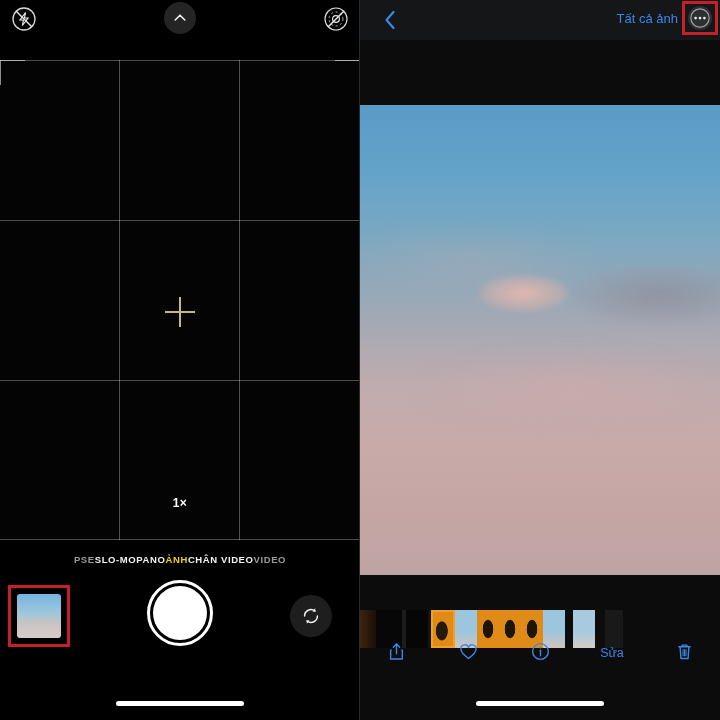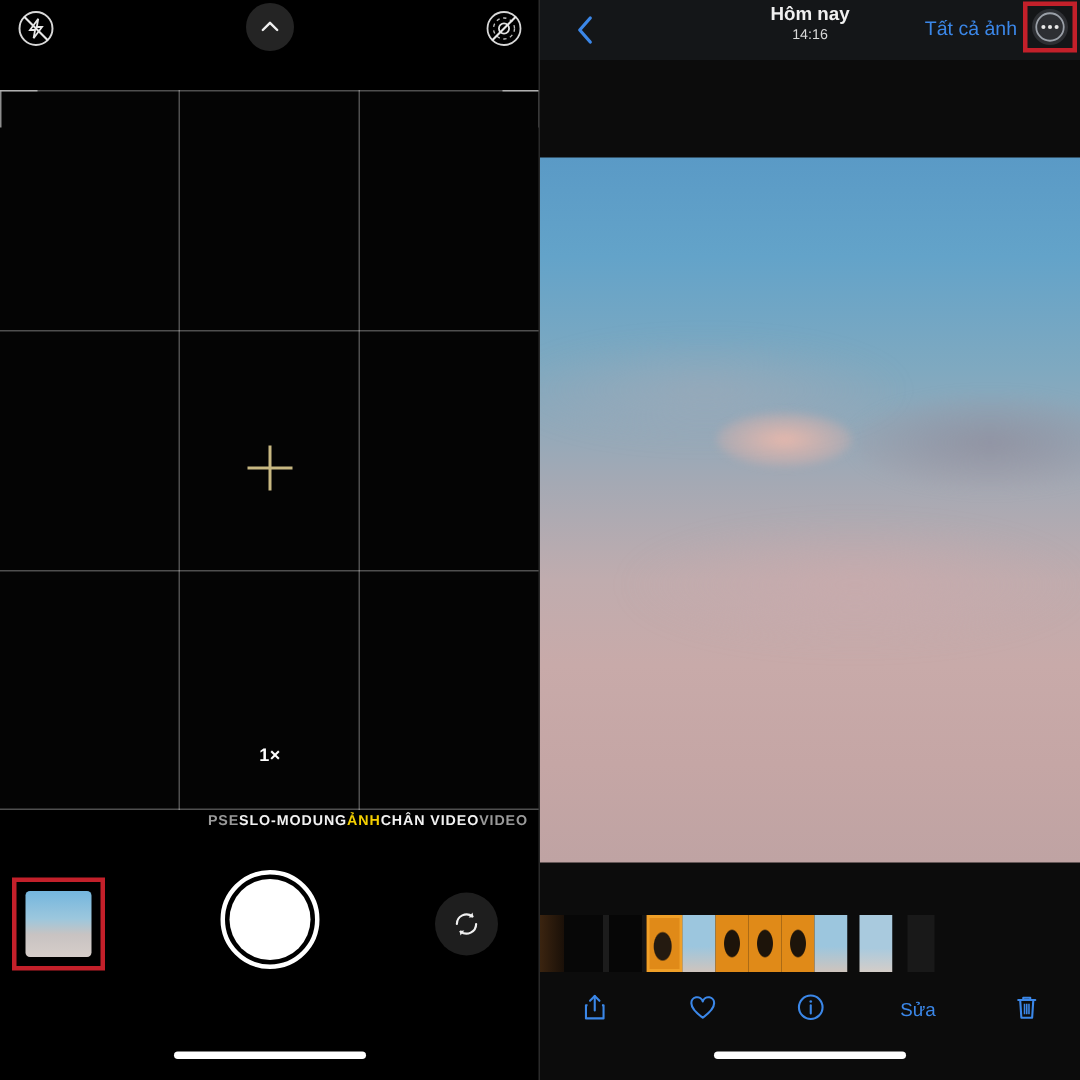--- a/index.html
+++ b/index.html
@@ -97,26 +97,26 @@
     transform: translateX(-50%);
     color: #ffffff;
     font-size: 12px;
     font-weight: bold;
     letter-spacing: 0.3px;
     z-index: 5;
   }
 
   .mode-strip {
     position: absolute;
-    top: 536px; left: 0;
+    top: 548px; left: 0;
     width: 360px; height: 22px;
     display: flex;
     align-items: center;
-    justify-content: flex-end;
-    padding: 0 8px;
+    justify-content: center;
+    padding: 0 21px;
     box-sizing: border-box;
     z-index: 5;
   }
   .mode-item {
     color: #f2f2f2;
     font-size: 9.5px;
     font-weight: bold;
     letter-spacing: 0.6px;
     white-space: nowrap;
   }
@@ -300,24 +300,24 @@
     width: 360px; height: 38px;
     display: flex;
     align-items: stretch;
     background: #0c0c0c;
     z-index: 6;
   }
   .fs-thumb { height: 38px; flex: 0 0 auto; }
 
   .ph-toolbar {
     position: absolute;
-    top: 658px; left: 0;
+    top: 632px; left: 0;
     width: 360px; height: 36px;
     display: flex;
-    align-items: flex-start;
+    align-items: flex-end;
     justify-content: space-around;
     z-index: 6;
   }
   .tb-item {
     width: 38px; height: 30px;
     display: flex;
     align-items: center;
     justify-content: center;
     color: #3b87e8;
     font-size: 12.5px;
@@ -370,21 +370,21 @@
       <div class="grid-h" style="top:320px"></div>
       <div class="grid-h" style="top:479px"></div>
       <div class="crosshair"></div>
     </div>
 
     <div class="zoom-label">1×</div>
 
     <div class="mode-strip">
       <span class="mode-item dim">PSE</span>
       <span class="mode-item">SLO-MO</span>
-      <span class="mode-item">DUNG</span>
+      <span class="mode-item">PANO</span>
       <span class="mode-item active">ẢNH</span>
       <span class="mode-item">CHÂN VIDEO</span>
       <span class="mode-item dim">VIDEO</span>
     </div>
 
     <div class="cam-controls">
       <div class="thumb-wrap">
         <div class="thumb-img"></div>
       </div>
       <div class="shutter">
@@ -410,24 +410,20 @@
       <div class="cloud-b"></div>
       <div class="cloud-a"></div>
       <div class="cloud-d"></div>
     </div>
 
     <div class="ph-header">
       <div class="ph-back">
         <svg viewBox="0 0 16 24" width="16" height="24" aria-hidden="true">
           <path d="M11.5 4 L4.5 12 L11.5 20" fill="none" stroke="#3b87e8" stroke-width="2.2" stroke-linecap="round" stroke-linejoin="round"></path>
         </svg>
-      </div>
-      <div class="ph-title-wrap">
-        <div class="ph-title">Hôm nay</div>
-        <div class="ph-subtitle">14:16</div>
       </div>
       <div class="ph-allphotos">Tất cả ảnh</div>
       <div class="ph-more-wrap">
         <div class="ph-more">
           <svg viewBox="0 0 24 24" width="22" height="22" aria-hidden="true">
             <circle cx="12" cy="12" r="10" fill="none" stroke="#9aa0a8" stroke-width="1.3"></circle>
             <circle cx="7.2" cy="12" r="1.5" fill="#e8e8e8"></circle>
             <circle cx="12" cy="12" r="1.5" fill="#e8e8e8"></circle>
             <circle cx="16.8" cy="12" r="1.5" fill="#e8e8e8"></circle>
           </svg>

